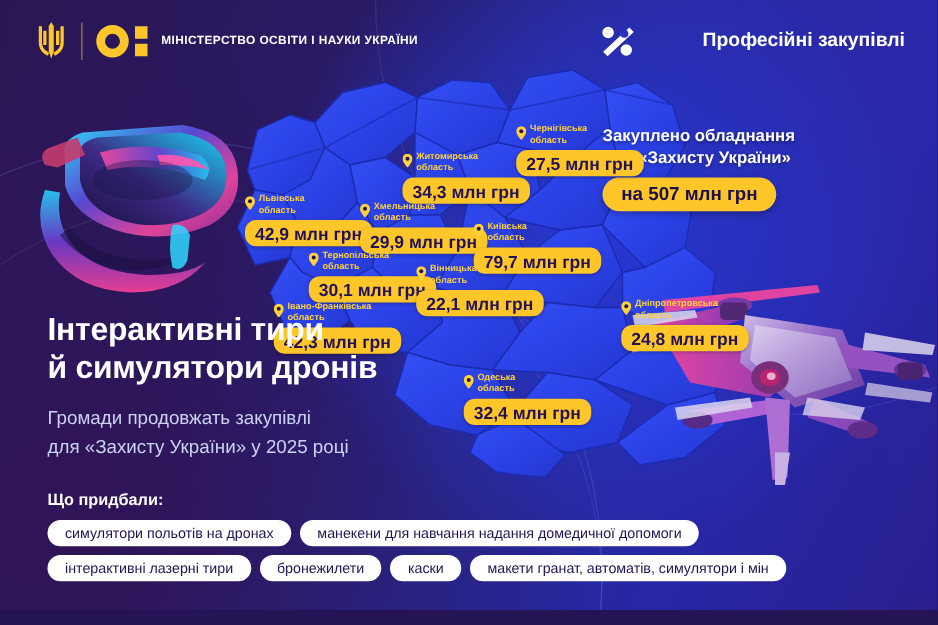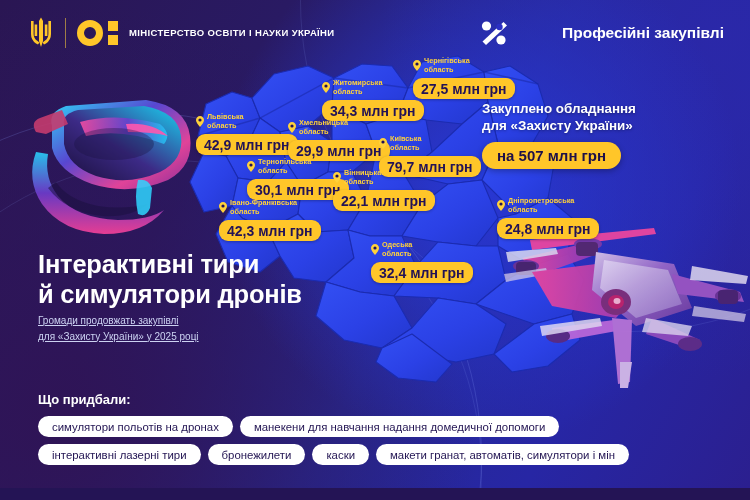--- a/index.html
+++ b/index.html
@@ -31,40 +31,40 @@
 
   .hdr-right{position:absolute;right:26px;top:18px;display:flex;align-items:center;gap:9px;}
   .pct{width:30px;height:30px;}
   .pbrand{color:#fff;font-size:15.5px;font-weight:bold;line-height:1.16;margin-left:44px;}
 
   
   #map{position:absolute;left:176px;top:40px;width:418px;height:350px;}
   #map svg{width:100%;height:100%;display:block;}
 
   
-  .pin{position:absolute;}
+  .pin{position:absolute;margin-top:42px;}
   .pin .pr{display:flex;align-items:flex-start;gap:3px;}
   .pinico{flex:0 0 auto;margin-top:1px;}
   .pname{color:#FFD23B;font-size:7.3px;font-weight:bold;line-height:1.28;white-space:pre-line;}
   .amt{
     display:inline-block;margin-top:3px;background:#FFC629;color:#231356;
     font-size:14px;font-weight:bold;border-radius:9px;padding:2.5px 8px;white-space:nowrap;
     box-shadow:0 1px 3px rgba(0,0,0,.28);
   }
 
   
   #callout{position:absolute;left:482px;top:100px;width:200px;}
   #callout .ct{color:#fff;font-size:13.4px;font-weight:bold;line-height:1.28;white-space:pre-line;text-shadow:0 1px 3px rgba(0,0,0,.35);}
   #callout .cbadge{display:inline-block;margin-top:8px;background:#FFC629;color:#1d1049;
     font-size:15px;font-weight:bold;border-radius:16px;padding:5px 15px;box-shadow:0 2px 6px rgba(0,0,0,.3);}
 
   
   #headline{position:absolute;left:38px;top:250px;width:330px;}
   #headline h1{margin:0;color:#fff;font-size:25.5px;font-weight:bold;line-height:1.16;white-space:pre-line;letter-spacing:-.2px;}
-  #headline p{margin:4px 0 0;color:#ccd2f2;font-size:10px;line-height:1.55;white-space:pre-line;text-decoration:underline;}
+  #headline p{margin:14px 0 0;color:#ccd2f2;font-size:15px;line-height:1.55;white-space:pre-line;}
 
   
   #bottom{position:absolute;left:38px;top:392px;right:18px;}
   #bottom .blbl{color:#fff;font-size:13px;font-weight:bold;margin-bottom:9px;}
   .chiprow{display:flex;gap:7px;margin-bottom:7px;align-items:flex-end;}
   .chip{background:#fff;color:#221452;font-size:11.4px;border-radius:13px;padding:4.5px 14px;white-space:nowrap;}
 
   
   #vr{position:absolute;left:18px;top:92px;width:190px;height:150px;}
   #vr svg{width:100%;height:100%;display:block;}
@@ -318,21 +318,21 @@
 область</span>
         </div><div class="amt">42,3 млн грн</div></div>
       <div class="pin" style="left: 497px; top: 196px;"><div class="pr">
           <span class="pinico"><svg width="8" height="11" viewBox="0 0 8 11">
               <path d="M4 0C1.8 0 0 1.8 0 4c0 2.9 4 7 4 7s4-4.1 4-7c0-2.2-1.8-4-4-4z" fill="#FFD23B"></path>
               <circle cx="4" cy="4" r="1.6" fill="#231356"></circle>
             </svg></span>
           <span class="pname">Дніпропетровська
 область</span>
         </div><div class="amt">24,8 млн грн</div></div>
-      <div class="pin" style="left: 371px; top: 240px;"><div class="pr">
+      <div class="pin" style="left: 371px; top: 255px;"><div class="pr">
           <span class="pinico"><svg width="8" height="11" viewBox="0 0 8 11">
               <path d="M4 0C1.8 0 0 1.8 0 4c0 2.9 4 7 4 7s4-4.1 4-7c0-2.2-1.8-4-4-4z" fill="#FFD23B"></path>
               <circle cx="4" cy="4" r="1.6" fill="#231356"></circle>
             </svg></span>
           <span class="pname">Одеська
 область</span>
         </div><div class="amt">32,4 млн грн</div></div>
     </div>
 
   <div id="headline">

